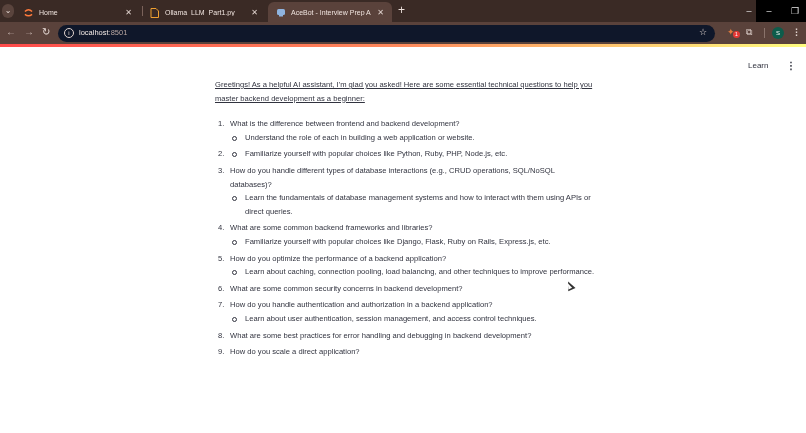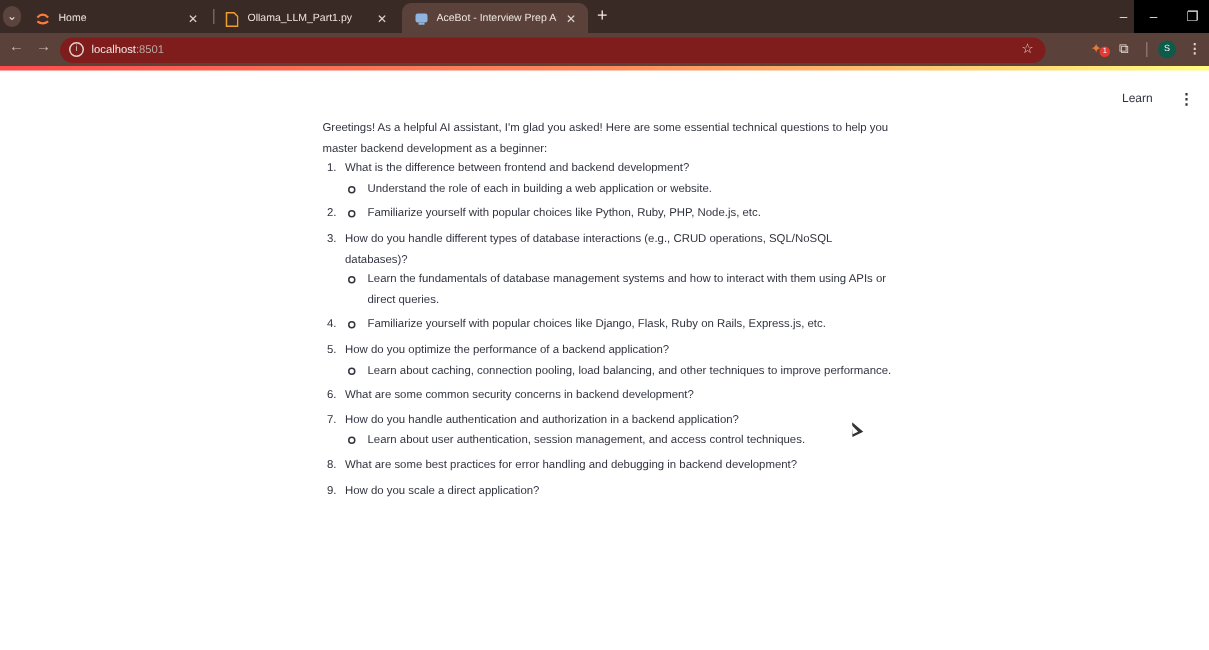--- a/index.html
+++ b/index.html
@@ -13,39 +13,39 @@
   .tab .fav { width: 9px; height: 9px; margin-right: 6px; display: inline-block; }
   .tab .title { flex: 1; white-space: nowrap; overflow: hidden; }
   .tab .close { font-size: 8px; color: #e2d5d0; margin-left: 6px; }
   .tab-sep { position: absolute; top: 6px; width: 1px; height: 10px; background: #7a625a; }
   .newtab { position: absolute; left: 398px; top: 3px; color: #efe3de; font-size: 12px; }
   .winctl { position: absolute; top: 0; height: 22px; display: flex; align-items: center; justify-content: center; color: #e8e8e8; font-size: 9px; width: 26px; }
   .winblack { position: absolute; left: 756px; top: 0; width: 50px; height: 22px; background: #000; }
 
   .toolbar { position: absolute; left: 0; top: 22px; width: 806px; height: 22px; background: #5a423b; }
   .navbtn { position: absolute; top: 4px; color: #c9b8b2; font-size: 10px; }
-  .omnibox { position: absolute; left: 40px; top: 3px; width: 657px; height: 17px; background: #7f1d1d; border-radius: 9px; }
+  .omnibox { position: absolute; left: 58px; top: 3px; width: 657px; height: 17px; background: #0f172a; border-radius: 9px; }
   .omnibox .info { position: absolute; left: 6px; top: 3px; width: 10px; height: 10px; border: 1px solid #e0d3ce; border-radius: 50%; color: #e0d3ce; font-size: 6px; text-align: center; line-height: 9px; }
   .omnibox .url { position: absolute; left: 21px; top: 3px; font-size: 7.5px; color: #f2e9e5; }
   .omnibox .url .port { color: #b8a6a0; }
   .omnibox .star { position: absolute; right: 8px; top: 2px; font-size: 9px; color: #e0d3ce; }
   .ext { position: absolute; top: 5px; font-size: 9px; color: #e0d3ce; }
   .badge { position: absolute; left: 733px; top: 31px; width: 7px; height: 7px; border-radius: 50%; background: #e53935; color: #fff; font-size: 5px; text-align: center; line-height: 7px; }
   .avatar { position: absolute; left: 772px; top: 27px; width: 12px; height: 12px; border-radius: 50%; background: #0d5c4b; color: #fff; font-size: 6px; text-align: center; line-height: 12px; }
   .vsep { position: absolute; left: 764px; top: 28px; width: 1px; height: 10px; background: #8a736b; }
 
   .deco-bar { position: absolute; left: 0; top: 44px; width: 806px; height: 3px; background: linear-gradient(90deg, #ff4b4b, #ff8a5c 50%, #fffd80); }
 
   
   .deploy { position: absolute; left: 748px; top: 61px; font-size: 8px; color: #31333f; }
   .kebab { position: absolute; left: 786px; top: 60px; font-size: 10px; color: #31333f; font-weight: bold; }
 
   
   .content { position: absolute; left: 215px; top: 78px; width: 380px; color: #31333f; font-size: 7.6px; line-height: 13.6px; }
-  .intro { margin-bottom: 0; }
+  .intro { margin-bottom: 12px; text-decoration: underline; }
   .q-list { list-style: none; }
   .q-item { position: relative; padding-left: 15px; margin-bottom: 3px; }
   .q-num { position: absolute; left: 3px; top: 0; }
   .sub-list { list-style: none; margin-top: 0; }
   .sub-item { position: relative; padding-left: 15px; }
   .sub-item::before { content: ""; position: absolute; left: 2px; top: 5px; width: 3px; height: 3px; border: 0.8px solid #31333f; border-radius: 50%; }
 
   .cursor { position: absolute; left: 566px; top: 281px; width: 0; height: 0; border-left: 4px solid transparent; border-right: 4px solid transparent; border-bottom: 9px solid #333; transform: rotate(-25deg); }
   .cursor-inner { position: absolute; left: 567px; top: 283px; width: 0; height: 0; border-left: 2px solid transparent; border-right: 2px solid transparent; border-bottom: 6px solid #fff; transform: rotate(-25deg); }
 </style>
@@ -136,20 +136,21 @@
     </li>
     <li class="q-item">
       <span class="q-num">3.</span>
       <span>How do you handle different types of database interactions (e.g., CRUD operations, SQL/NoSQL databases)?</span>
       <ul class="sub-list">
           <li class="sub-item">Learn the fundamentals of database management systems and how to interact with them using APIs or direct queries.</li>
         </ul>
     </li>
     <li class="q-item">
       <span class="q-num">4.</span>
+      <span>What are some common backend frameworks and libraries?</span>
       <ul class="sub-list">
           <li class="sub-item">Familiarize yourself with popular choices like Django, Flask, Ruby on Rails, Express.js, etc.</li>
         </ul>
     </li>
     <li class="q-item">
       <span class="q-num">5.</span>
       <span>How do you optimize the performance of a backend application?</span>
       <ul class="sub-list">
           <li class="sub-item">Learn about caching, connection pooling, load balancing, and other techniques to improve performance.</li>
         </ul>

